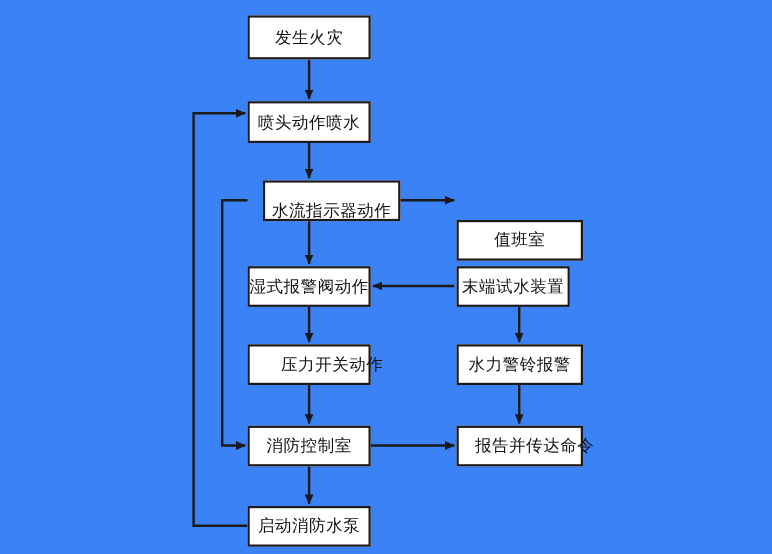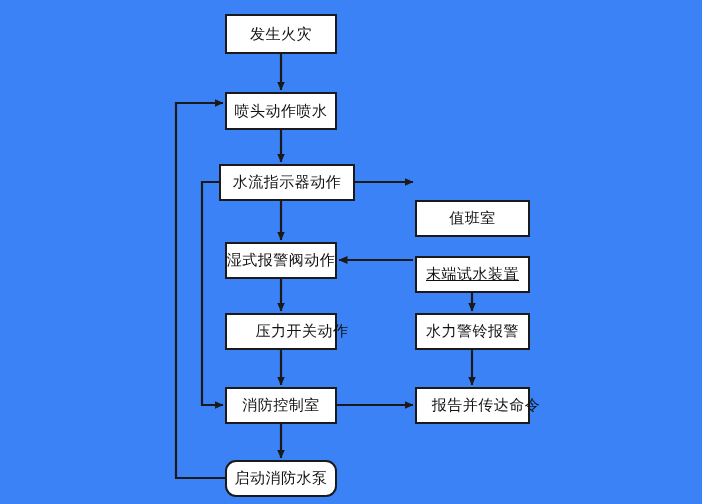--- a/index.html
+++ b/index.html
@@ -85,49 +85,49 @@
   </svg>
 
   <div class="node" style="left:225px; top:14px; width:112px; height:40px;">
     <span>发生火灾</span>
   </div>
 
   <div class="node" style="left:225px; top:92px; width:112px; height:38px;justify-content:center;">
     <span>喷头动作喷水</span>
   </div>
 
-  <div class="node" style="left:219px; top:164px; width:136px; height:37px;">
+  <div class="node" style="left:239px; top:164px; width:125px; height:37px;align-items:flex-end;">
     <span>水流指示器动作</span>
   </div>
 
   <div class="node" style="left:415px; top:164px; width:115px; height:37px;margin-top:36px;">
     <span>值班室</span>
   </div>
 
   <div class="node" style="left:225px; top:242px; width:112px; height:37px;">
     <span>湿式报警阀动作</span>
   </div>
 
-  <div class="node" style="left:415px; top:256px; width:115px; height:37px;text-decoration:underline;">
+  <div class="node" style="left:415px; top:242px; width:103px; height:37px;">
     <span>末端试水装置</span>
   </div>
 
   <div class="node" style="left:225px; top:313px; width:112px; height:37px;padding-left:42px;">
     <span>压力开关动作</span>
   </div>
 
   <div class="node" style="left:225px; top:387px; width:112px; height:37px;">
     <span>消防控制室</span>
   </div>
 
   <div class="node" style="left:415px; top:313px; width:115px; height:37px;">
     <span>水力警铃报警</span>
   </div>
 
   <div class="node" style="left:415px; top:387px; width:115px; height:37px;padding-left:27px;">
     <span>报告并传达命令</span>
   </div>
 
-  <div class="node" style="left:225px; top:460px; width:112px; height:37px;border-radius:11px;">
+  <div class="node" style="left:225px; top:460px; width:112px; height:37px;">
     <span>启动消防水泵</span>
   </div>
 
 </div>
 
 </body></html>

